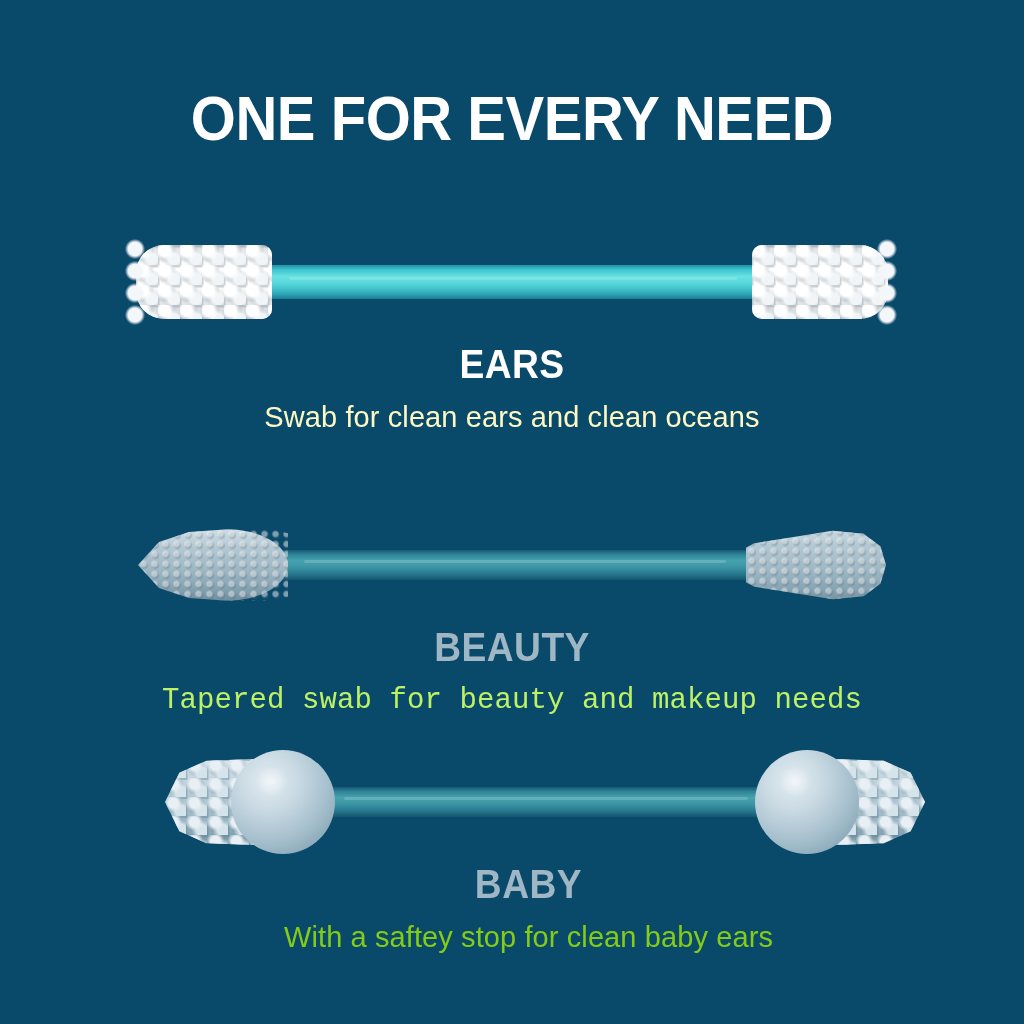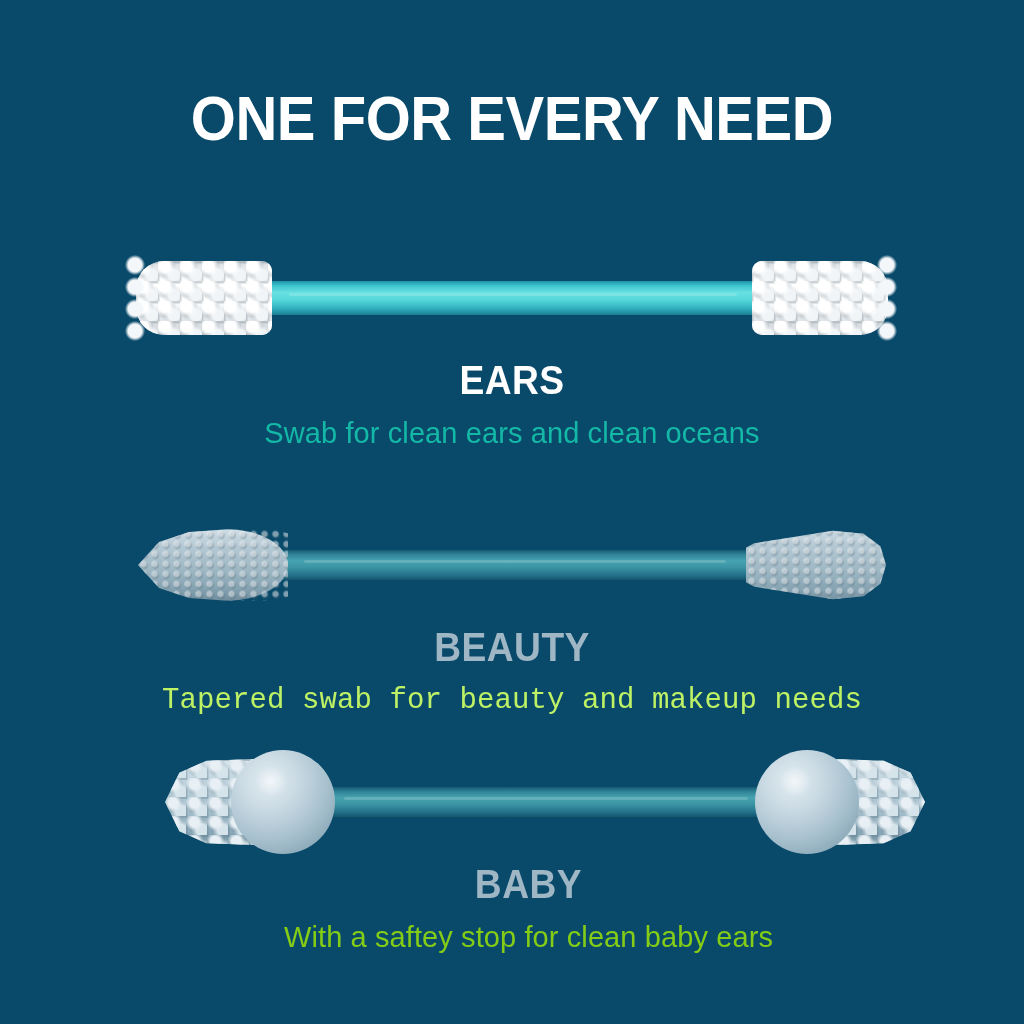--- a/index.html
+++ b/index.html
@@ -199,34 +199,34 @@
     background:radial-gradient(circle, rgba(255,255,255,0.55) 0%, rgba(255,255,255,0) 70%);
   }
 </style>
 </head>
 <body>
 
 <div id="page">
 
   <div class="page-title">ONE FOR EVERY NEED</div>
 
-  <div class="product" style="top:238px;">
+  <div class="product" style="top:222px;">
     <div class="swab">
       <div class="shaft shaft-ears"></div>
       <div class="tip-ears left">
         <div class="nubs"></div>
         <div class="fringe l"></div>
       </div>
       <div class="tip-ears right">
         <div class="nubs"></div>
         <div class="fringe r"></div>
       </div>
     </div>
     <div class="product-heading" style="color:#ffffff;">EARS</div>
-    <div class="product-caption" style="color:#14b8a6;">Swab for clean ears and clean oceans</div>
+    <div class="product-caption" style="color:#fef9c3;">Swab for clean ears and clean oceans</div>
   </div>
 
   <div class="product" style="top:505px;">
     <div class="swab">
       <div class="shaft shaft-muted shaft-beauty"></div>
       <div class="tip-beauty-left">
         <div class="dimples"></div>
       </div>
       <div class="tip-beauty-right">
         <div class="dimples"></div>

